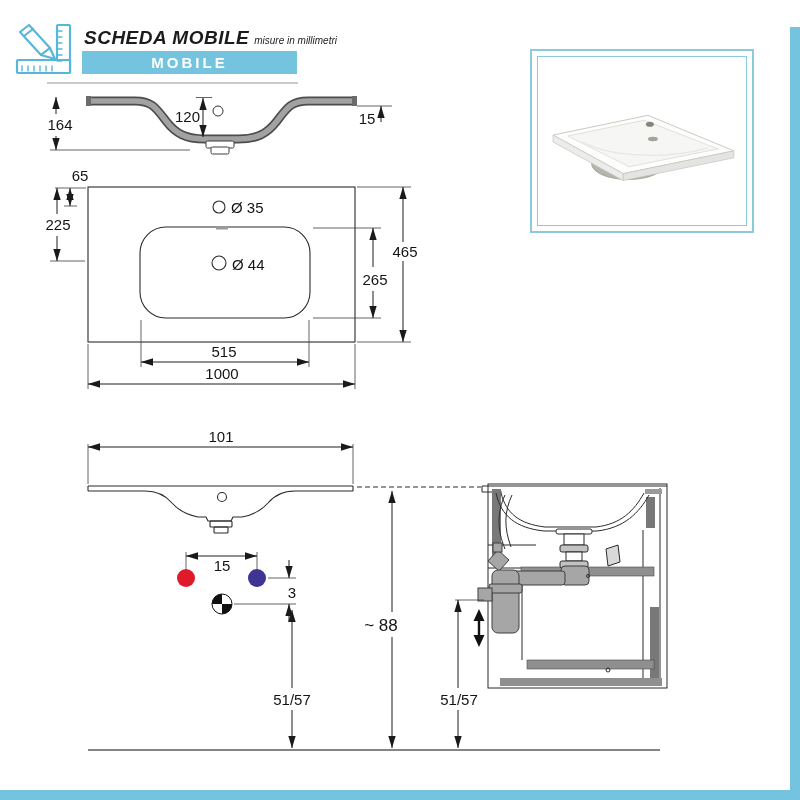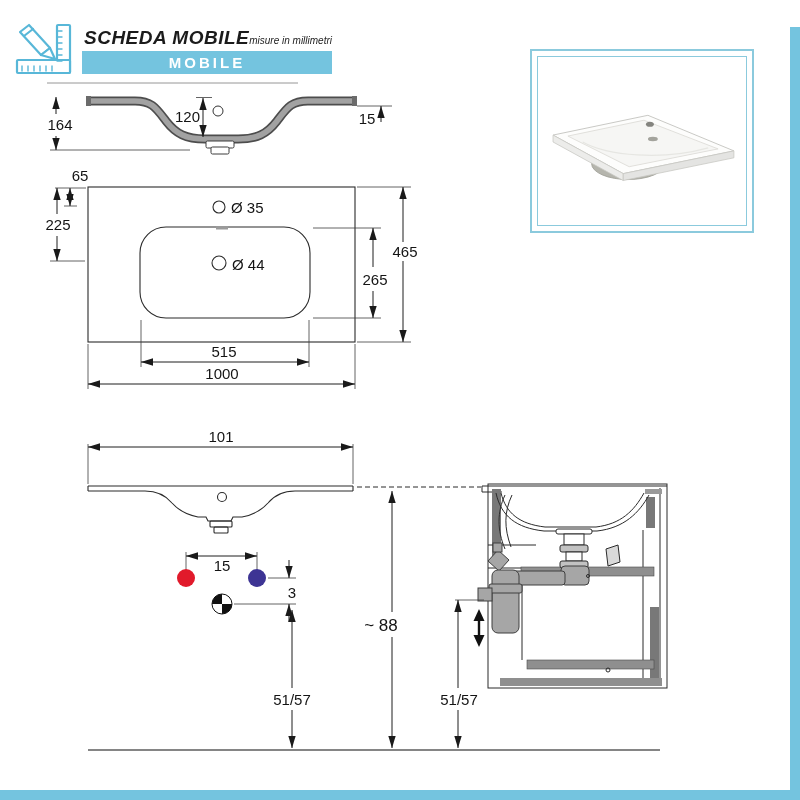--- a/index.html
+++ b/index.html
@@ -11,23 +11,23 @@
   }
   .abs{position:absolute;}
   
   .bar-right{left:790px;top:27px;width:10px;height:773px;background:#74c4df;}
   .bar-bottom{left:0;top:790px;width:800px;height:10px;background:#74c4df;}
   
   .hdr-icon{left:10px;top:22px;}
   .hdr-titles{left:84px;top:27px;width:340px;}
   .hdr-line{white-space:nowrap;}
   .sheet-title{font-size:19px;font-weight:bold;font-style:italic;letter-spacing:.5px;}
-  .sheet-sub{font-size:10px;font-style:italic;color:#222;}
+  .sheet-sub{font-size:10px;font-style:italic;margin-left:5px;color:#222;}
   .badge{
-    position:absolute;left:-2px;top:24px;width:250px;height:23px;
+    position:absolute;left:-2px;top:24px;width:215px;height:23px;
     background:#74c4df;color:#ffffff;font-weight:bold;font-size:15px;
     letter-spacing:3px;text-align:center;line-height:23px;
   }
   
   .photo-box{left:530px;top:49px;width:224px;height:184px;border:2px solid #8bcadd;box-sizing:border-box;}
   .photo-inner{position:absolute;left:5px;top:5px;right:5px;bottom:5px;border:1px solid #8bcadd;}
   
   svg text{fill:#141414;font-family:"Liberation Sans", sans-serif;}
   .dim{stroke:#1f1f1f;stroke-width:1;fill:none;}
   .ext{stroke:#3c3c3c;stroke-width:0.8;fill:none;}

